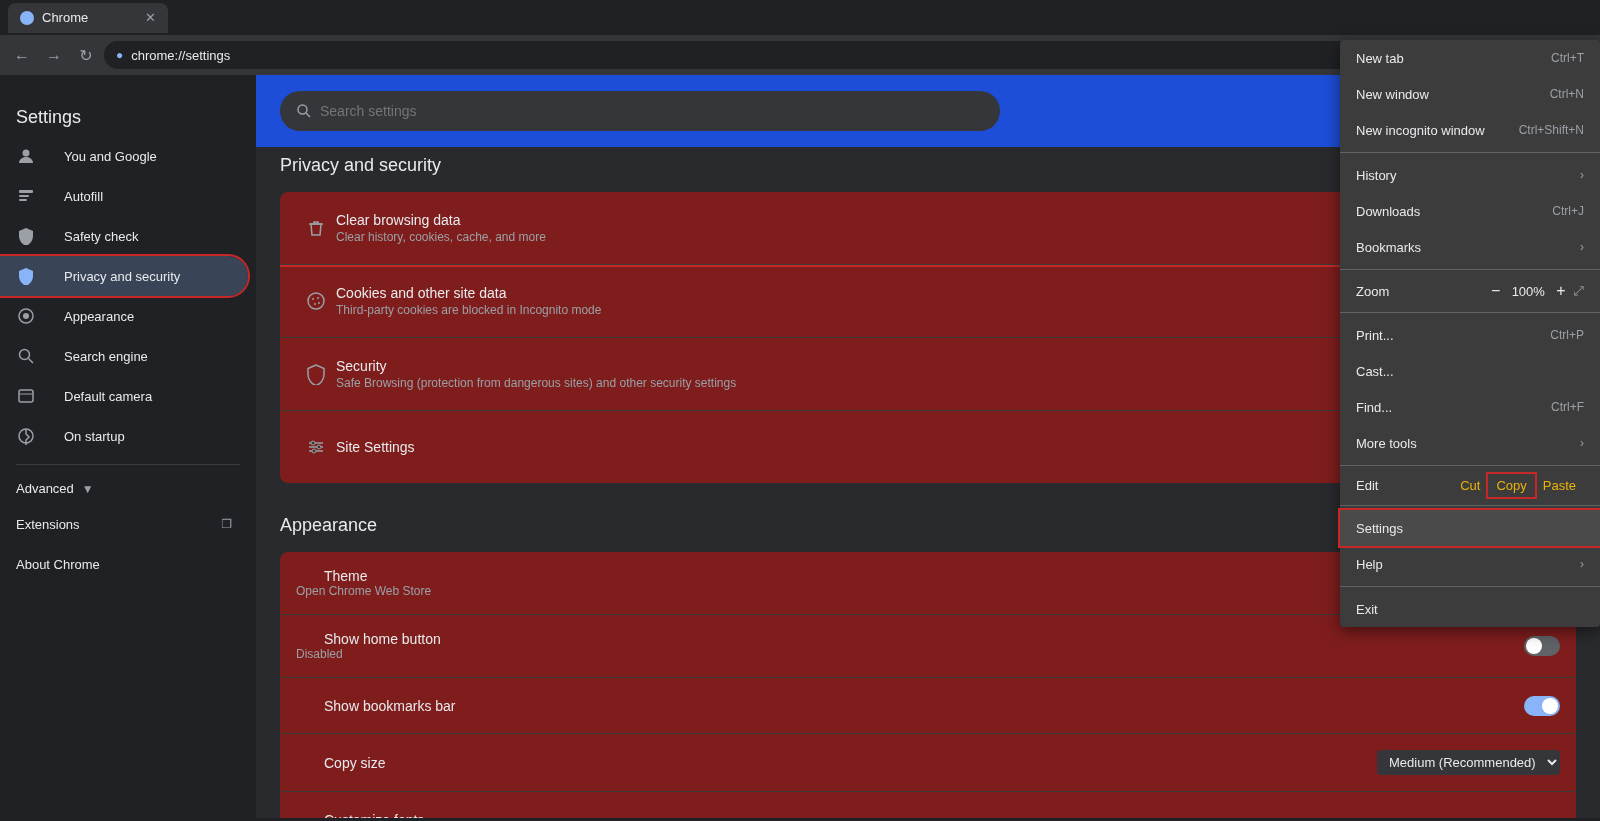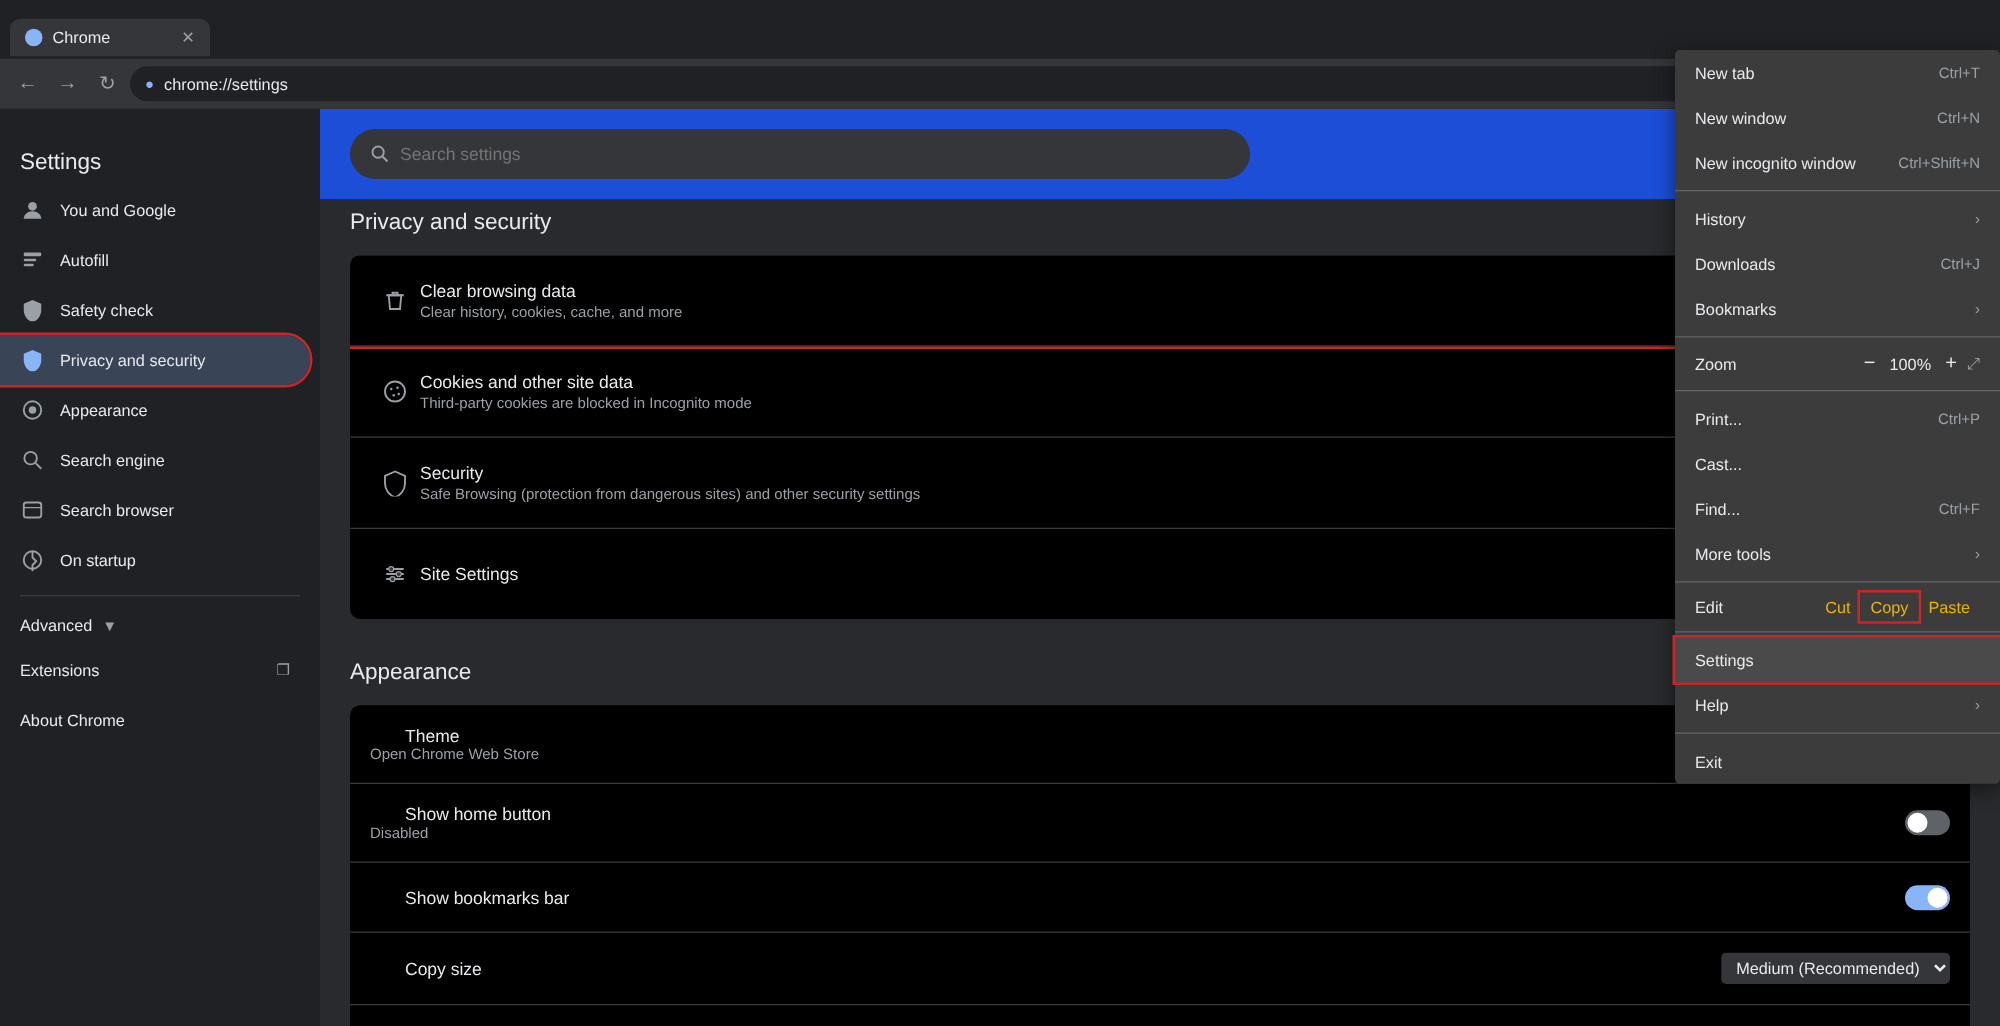--- a/index.html
+++ b/index.html
@@ -1,58 +1,58 @@
 <!DOCTYPE html>
 <html><head>
   <meta charset="utf-8">
   <style>
     * { margin: 0; padding: 0; box-sizing: border-box; }
     body { background: #202124; color: #e8eaed; font-family: 'Segoe UI', Arial, sans-serif; font-size: 13px; width: 1600px; height: 821px; overflow: hidden; }
 
     
     .browser-chrome { background: #202124; }
-    .tab-bar { display: flex; align-items: center; background: #202124; height: 35px; padding: 0 8px; margin-top: 12px; }
+    .tab-bar { display: flex; align-items: center; background: #202124; height: 35px; padding: 0 8px; }
     .tab { display: flex; align-items: center; background: #35363a; height: 30px; padding: 0 12px; border-radius: 8px 8px 0 0; gap: 8px; min-width: 160px; }
     .tab-icon { width: 14px; height: 14px; background: #8ab4f8; border-radius: 50%; flex-shrink: 0; }
     .tab-title { color: #e8eaed; font-size: 13px; }
     .tab-close { color: #9aa0a6; cursor: pointer; margin-left: auto; }
     .nav-bar { display: flex; align-items: center; background: #35363a; height: 40px; padding: 0 8px; gap: 4px; }
     .nav-btn { width: 28px; height: 28px; border-radius: 50%; border: none; background: transparent; color: #9aa0a6; cursor: pointer; display: flex; align-items: center; justify-content: center; font-size: 16px; }
     .address-bar { flex: 1; background: #202124; border-radius: 20px; height: 28px; display: flex; align-items: center; padding: 0 12px; gap: 8px; }
     .address-icon { color: #8ab4f8; font-size: 12px; }
     .address-text { color: #e8eaed; font-size: 13px; text-align: center; }
     .nav-actions { display: flex; align-items: center; gap: 4px; }
     .nav-action-btn { width: 28px; height: 28px; border-radius: 50%; border: none; background: transparent; color: #9aa0a6; cursor: pointer; display: flex; align-items: center; justify-content: center; }
     .menu-btn { background: #c62828; color: white; border-radius: 4px; }
 
     
     .content { display: flex; height: 743px; }
 
     
     .sidebar { width: 256px; background: #202124; padding: 16px 0; overflow-y: auto; flex-shrink: 0; }
     .sidebar-title { font-size: 18px; color: #e8eaed; padding: 16px 16px 8px; }
-    .sidebar-item { display: flex; align-items: center; padding: 8px 16px; cursor: pointer; border-radius: 0 20px 20px 0; margin-right: 8px; gap: 12px; height: 40px; }
+    .sidebar-item { display: flex; align-items: center; padding: 8px 16px; cursor: pointer; border-radius: 0 20px 20px 0; margin-right: 8px; gap: 28px; height: 40px; }
     .sidebar-item.active { background: #394457; }
     .sidebar-item.highlighted { outline: 2px solid #c62828; }
     .sidebar-icon { width: 20px; height: 20px; flex-shrink: 0; display: flex; align-items: center; justify-content: center; color: #9aa0a6; }
     .sidebar-label { color: #e8eaed; font-size: 13px; }
     .sidebar-divider { height: 1px; background: #3c3c3c; margin: 8px 16px; }
     .sidebar-section { display: flex; align-items: center; padding: 8px 16px; cursor: pointer; gap: 8px; }
     .chevron { color: #9aa0a6; font-size: 12px; }
 
     
     .main { flex: 1; background: #292a2d; overflow-y: auto; padding: 0; }
     .search-bar-container { padding: 16px 24px; background: #1d4ed8; }
     .search-bar { background: #35363a; border-radius: 24px; display: flex; align-items: center; padding: 0 16px; gap: 8px; height: 40px; max-width: 720px; }
     .search-input { background: transparent; border: none; color: #e8eaed; font-size: 14px; outline: none; flex: 1; }
 
     .section { padding: 0 24px 24px; }
     .section-title { font-size: 18px; color: #e8eaed; margin-bottom: 16px; margin-top: 8px; }
 
-    .settings-list { background: #000000; border-radius: 8px; overflow: hidden; }
+    .settings-list { background: #7f1d1d; border-radius: 8px; overflow: hidden; }
     .settings-item { display: flex; align-items: center; padding: 16px 16px; border-bottom: 1px solid #3c3c3c; cursor: pointer; min-height: 64px; }
     .settings-item:last-child { border-bottom: none; }
     .settings-item.highlighted { outline: 2px solid #c62828; }
     .settings-item-icon { width: 40px; height: 40px; display: flex; align-items: center; justify-content: center; flex-shrink: 0; color: #9aa0a6; }
     .settings-item-content { flex: 1; }
     .settings-item-title { font-size: 14px; color: #e8eaed; }
     .settings-item-desc { font-size: 12px; color: #9aa0a6; margin-top: 2px; }
     .settings-item-arrow { color: #9aa0a6; }
 
     .toggle { width: 36px; height: 20px; border-radius: 10px; position: relative; cursor: pointer; flex-shrink: 0; }
@@ -193,21 +193,21 @@
       <span class="sidebar-label">Search engine</span>
     </div>
 
     <div class="sidebar-item">
       <div class="sidebar-icon">
         <svg width="18" height="18" viewBox="0 0 18 18">
             <rect x="2" y="3" width="14" height="12" rx="2" fill="none" stroke="#9aa0a6" stroke-width="1.5"></rect>
             <path d="M2 7h14" stroke="#9aa0a6" stroke-width="1"></path>
           </svg>
       </div>
-      <span class="sidebar-label">Search browser</span>
+      <span class="sidebar-label">Default camera</span>
     </div>
 
     <div class="sidebar-item">
       <div class="sidebar-icon">
         <svg width="18" height="18" viewBox="0 0 18 18">
             <path d="M9 2v5l3 3-3 3v5" stroke="#9aa0a6" stroke-width="1.5" fill="none"></path>
             <circle cx="9" cy="9" r="7" fill="none" stroke="#9aa0a6" stroke-width="1.5"></circle>
           </svg>
       </div>
       <span class="sidebar-label">On startup</span>

